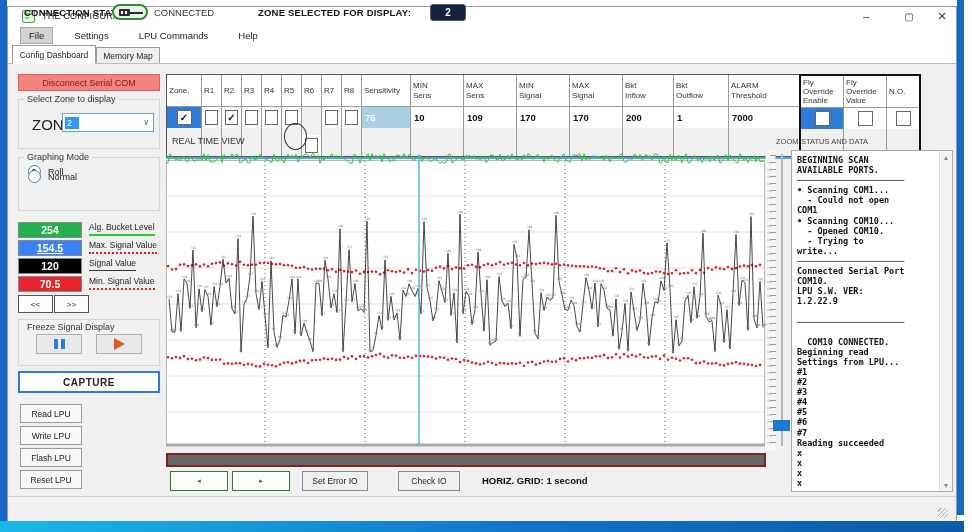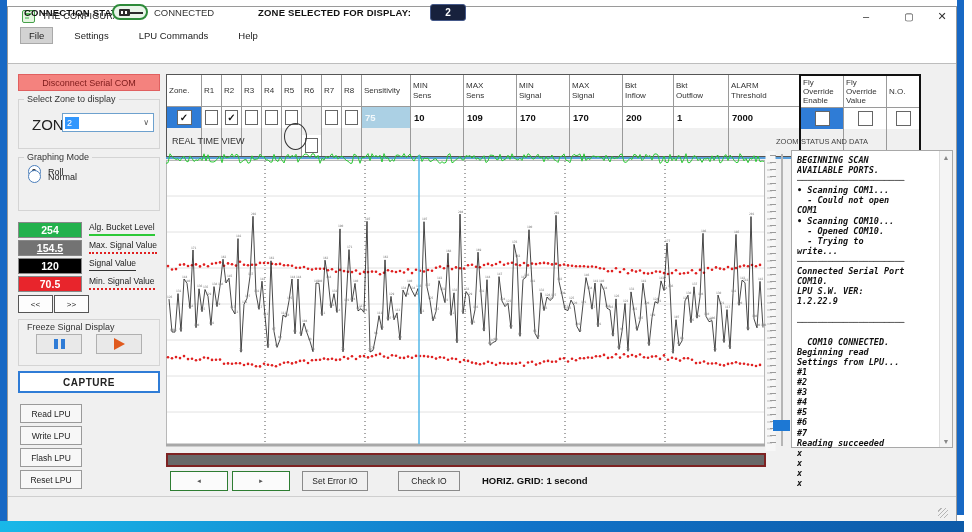--- a/index.html
+++ b/index.html
@@ -99,21 +99,21 @@
   .ellipse{left:284px;top:123px;width:23px;height:27px;border:1px solid #333;border-radius:50%;background:transparent;}
   .chart-wrap{left:166px;top:151px;width:610px;height:300px;}
 
   
   .zoom-label{left:776px;top:137px;font-size:7.5px;color:#444;}
   .sd-label{left:801px;top:137px;font-size:7.5px;color:#444;}
   .slider-ticks{left:770px;top:155px;width:6px;height:288px;
       background:repeating-linear-gradient(to bottom,#9a9a9a 0 1px,transparent 1px 7px);}
   .slider-track{left:781px;top:154px;width:2px;height:292px;background:#b5b5b5;}
   .slider-handle{left:773px;top:420px;width:17px;height:11px;background:#1d78d4;}
-  .status-panel{left:791px;top:150px;width:162px;height:298px;background:#fff;border:1px solid #a8a8a8;font-style:italic;}
+  .status-panel{left:791px;top:150px;width:162px;height:342px;background:#fff;border:1px solid #a8a8a8;}
   .log{position:absolute;left:5px;top:4px;width:138px;height:332px;overflow:hidden;
       font-family:"DejaVu Sans Mono",monospace;font-size:8.5px;font-weight:bold;color:#111;line-height:10.1px;white-space:pre;}
   .sp-scroll{position:absolute;right:0;top:0;width:12px;height:100%;background:#f4f4f4;border-left:1px solid #ddd;}
   .sp-up,.sp-dn{position:absolute;left:0;width:12px;height:12px;font-size:7px;color:#888;display:flex;align-items:center;justify-content:center;}
   .sp-up{top:0;} .sp-dn{bottom:0;}
 
   
   .dark-bar{left:166px;top:453px;width:600px;height:14px;background:#686868;border:2px solid #7e2222;}
   .arrow-btn{position:absolute;top:471px;width:56px;height:18px;background:#fbfbfb;border:1px solid #2e7d32;
       font-size:6px;color:#555;display:flex;align-items:center;justify-content:center;}
@@ -158,20 +158,24 @@
   <div class="abs winbtn btn-max">▢</div>
   <div class="abs winbtn btn-close">✕</div>
 
   <div class="abs menubar" id="menubar">
       <div class="menu-item focused">File</div>
       <div class="menu-item">Settings</div>
       <div class="menu-item">LPU Commands</div>
       <div class="menu-item">Help</div>
     </div>
 
+  <div class="abs tabstrip">
+    <div class="tab active">Config Dashboard</div>
+    <div class="tab inactive">Memory Map</div>
+  </div>
 
   <div class="abs content-bg"></div>
 
   <div class="abs btn-disconnect">Disconnect Serial COM</div>
 
   <div class="abs groupbox gb-zone"></div>
   <div class="abs grouplabel lbl-zone-title">Select Zone to display</div>
   <div class="abs lbl-zone">ZONE:</div>
   <div class="abs dd">
     <span class="dd-val">2</span>
@@ -188,21 +192,21 @@
     <span class="radio"></span>
     <span class="radio-label">Normal</span>
   </div>
 
   <div class="abs legend-block" id="legend">
       <div class="legend-row">
         <div class="legend-val" style="background: rgb(34, 177, 76);">254</div>
         <div class="legend-lab u-green">Alg. Bucket Level</div>
       </div>
       <div class="legend-row">
-        <div class="legend-val" style="background: #737373; text-decoration: underline;">154.5</div>
+        <div class="legend-val" style="background: #3b82f6; text-decoration: underline;">154.5</div>
         <div class="legend-lab u-reddot">Max. Signal Value</div>
       </div>
       <div class="legend-row">
         <div class="legend-val" style="background: rgb(0, 0, 0);">120</div>
         <div class="legend-lab u-black">Signal Value</div>
       </div>
       <div class="legend-row">
         <div class="legend-val" style="background: rgb(232, 37, 44);">70.5</div>
         <div class="legend-lab u-reddot">Min. Signal Value</div>
       </div>

